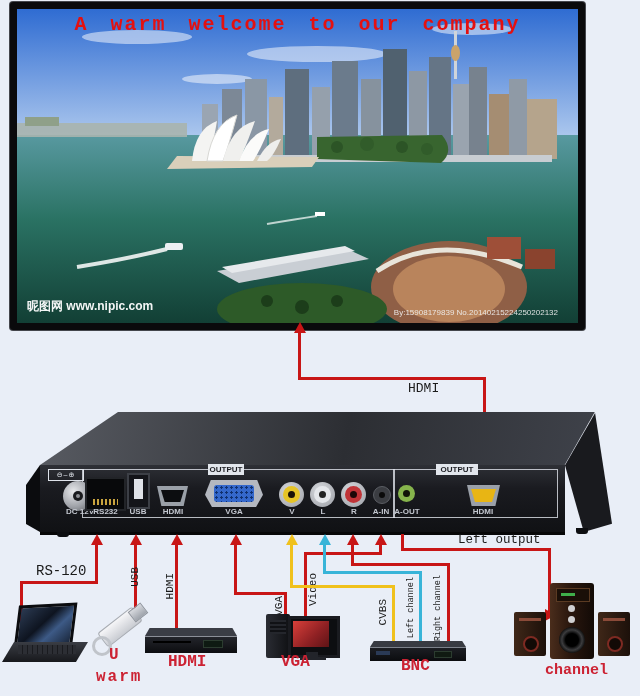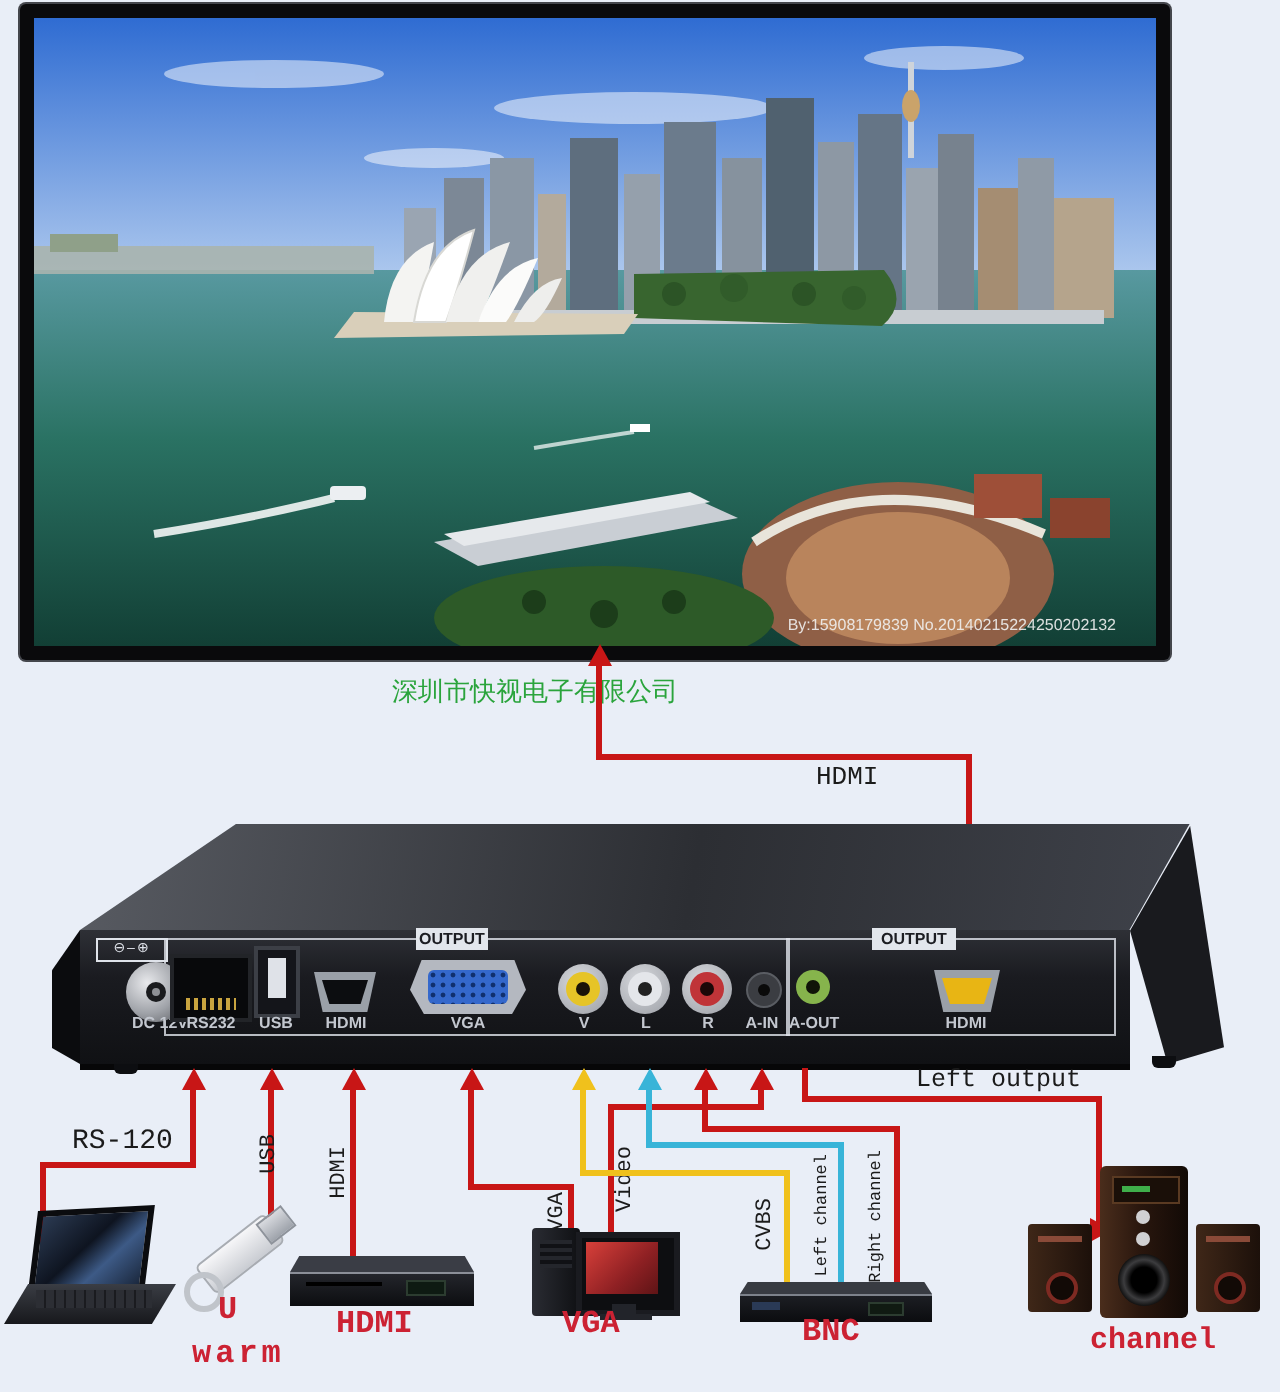--- a/index.html
+++ b/index.html
@@ -134,25 +134,26 @@
             <circle cx="285" cy="298" r="7" fill="#1c3d1a"></circle>
             <circle cx="320" cy="292" r="6" fill="#1c3d1a"></circle>
         </g>
         <g>
           <path d="M60 258 Q110 250 150 240" fill="none" stroke="#ffffff" stroke-width="4" opacity=".85"></path>
           <rect x="148" y="234" width="18" height="7" rx="2" fill="#eceff2"></rect>
           <path d="M250 215 Q280 210 300 207" fill="none" stroke="#ffffff" stroke-width="2" opacity=".7"></path>
           <rect x="298" y="203" width="10" height="4" fill="#ffffff"></rect>
         </g>
       </svg>
+      <div class="screen-title">A warm welcome to our company</div>
+      <div class="wm-left">昵图网 www.nipic.com</div>
       <div class="wm-right">By:15908179839 No.20140215224250202132</div>
     </div>
   </div>
 
-  <div class="abs company">深圳市快视电子有限公司</div>
 
   <div class="a-up red" style="left:294px;top:322px;"></div>
   <div class="seg red" style="left:298px;top:333px;width:3px;height:46px;"></div>
   <div class="seg red" style="left:298px;top:377px;width:188px;height:3px;"></div>
   <div class="seg red" style="left:483px;top:377px;width:3px;height:53px;"></div>
   <div class="cable-label" style="left:408px;top:381px;font-size:13px;">HDMI</div>
 
   <div class="abs dev-top"></div>
   <div class="abs dev-side"></div>
   <div class="abs dev-wedge"></div>

